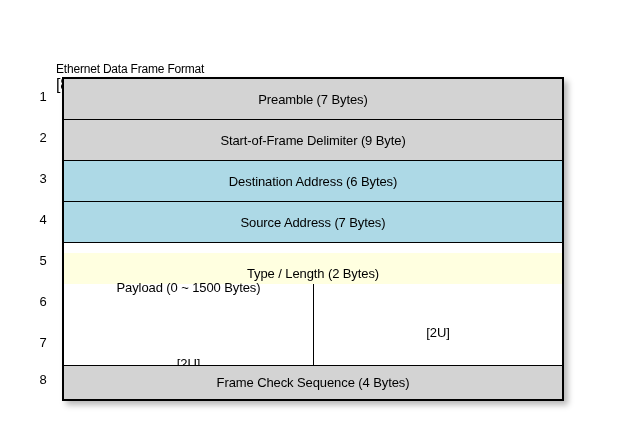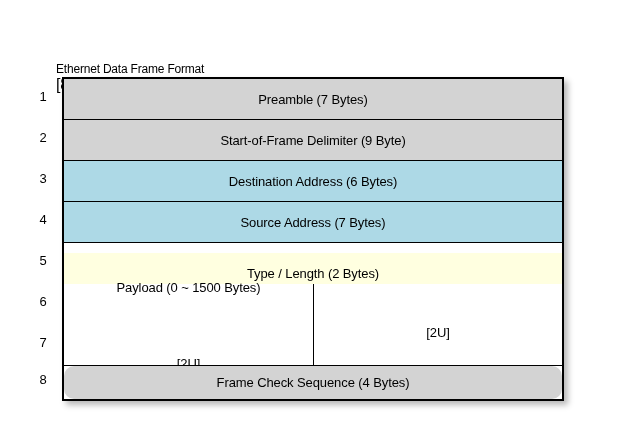--- a/index.html
+++ b/index.html
@@ -82,21 +82,20 @@
     left: 0;
     width: 100%;
     box-sizing: border-box;
     border-bottom: 1px solid #000000;
     display: flex;
     align-items: center;
     justify-content: center;
   }
   .frame-row.last {
     border-bottom: none;
-    border-radius: 10px;
   }
   .cell-label {
     font-size: 13px;
     letter-spacing: -0.1px;
     text-align: center;
     white-space: nowrap;
     line-height: 17px;
   }
 
   

